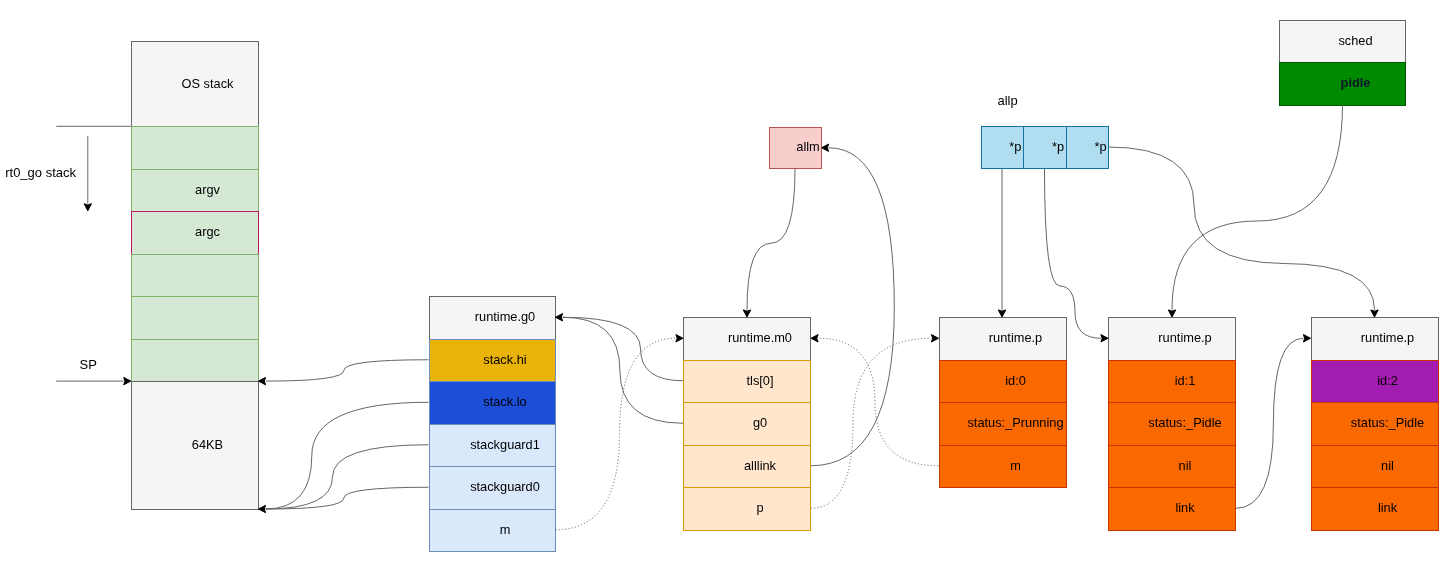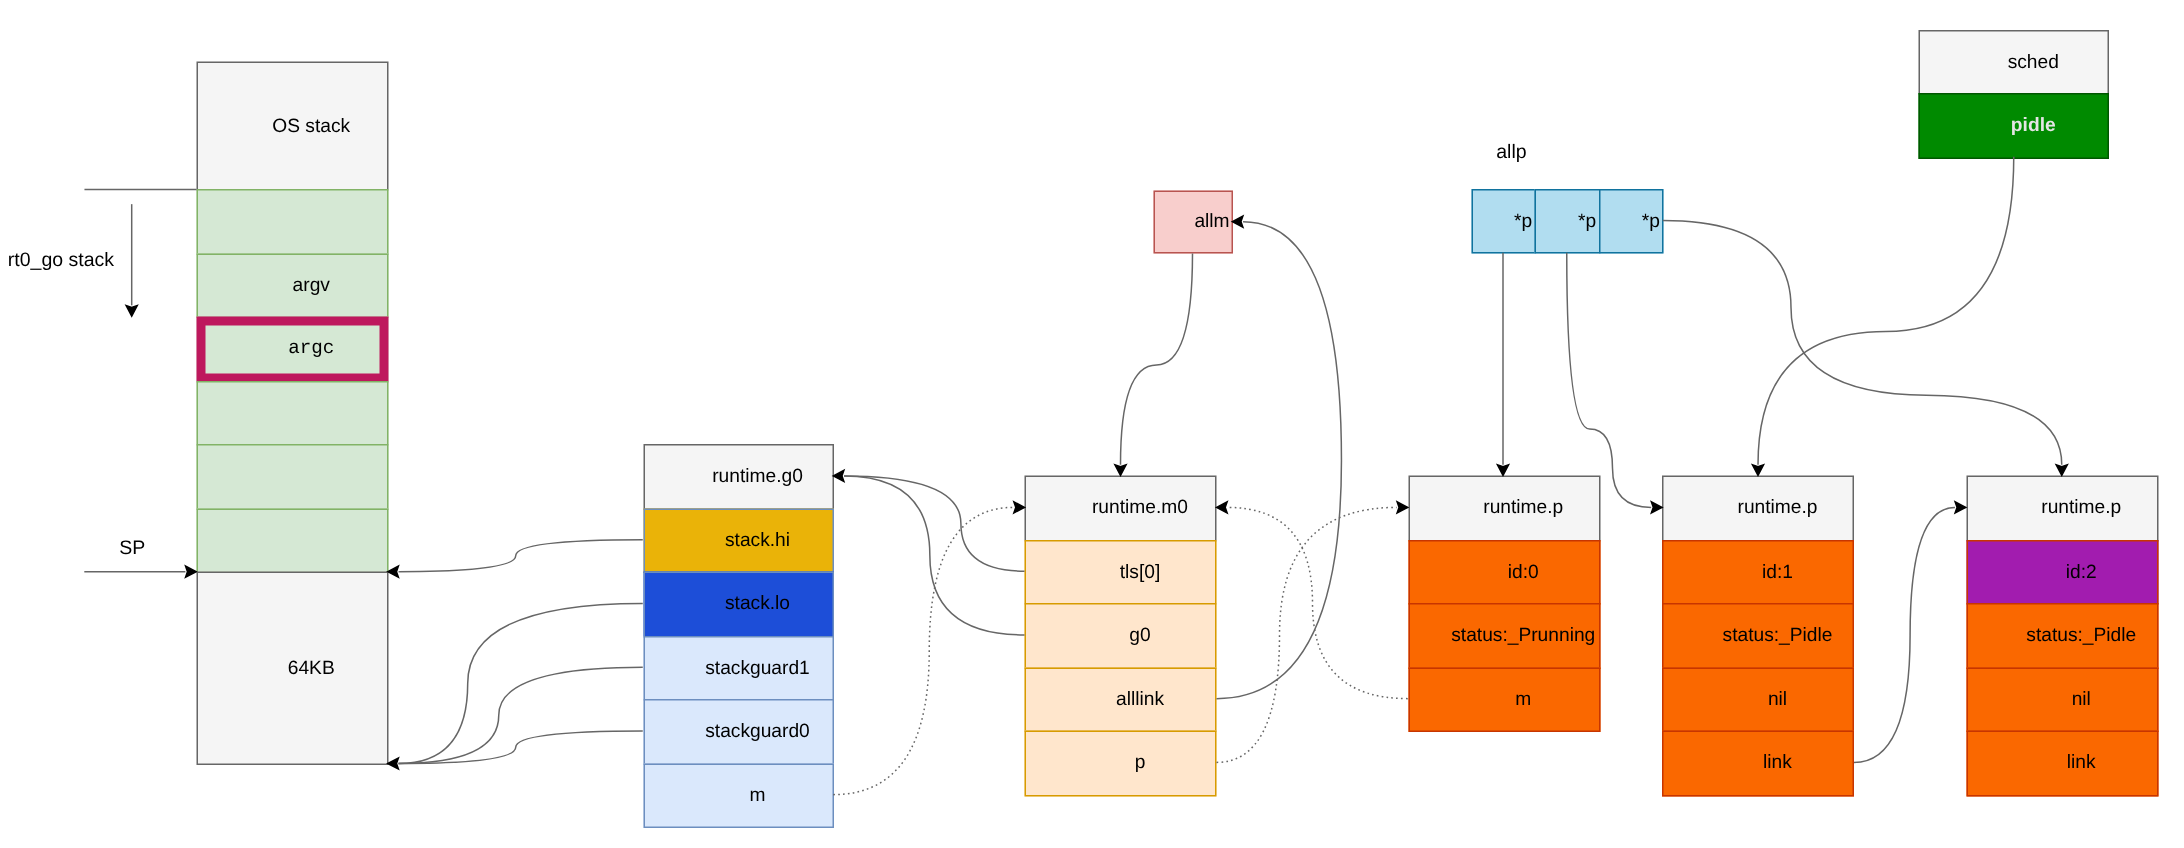--- a/index.html
+++ b/index.html
@@ -17,21 +17,21 @@
   .arrow{fill:#000000;stroke:#000000;stroke-width:1;stroke-linejoin:miter;}
 </style>
 </head>
 <body>
 
 <div id="canvas">
   <div class="layer">
     <div class="cell" style="left:130.5px;top:41.0px;width:128.0px;height:86.0px;background:#f5f5f5;border:1px solid #666666;">OS stack</div>
     <div class="cell" style="left:130.5px;top:126.0px;width:128.0px;height:43.5px;background:#d5e8d4;border:1px solid #82b366;"></div>
     <div class="cell" style="left:130.5px;top:168.5px;width:128.0px;height:43.5px;background:#d5e8d4;border:1px solid #82b366;">argv</div>
-    <div class="cell" style="left:130.5px;top:211.0px;width:128.0px;height:43.5px;background:#d5e8d4;border:6px solid #be185d;font-family:Liberation Mono, monospace;">argc</div>
+    <div class="cell" style="left:130.5px;top:211.0px;width:128.0px;height:43.5px;background:#d5e8d4;border:1px solid #be185d;">argc</div>
     <div class="cell" style="left:130.5px;top:253.5px;width:128.0px;height:43.5px;background:#d5e8d4;border:1px solid #82b366;"></div>
     <div class="cell" style="left:130.5px;top:296.0px;width:128.0px;height:43.5px;background:#d5e8d4;border:1px solid #82b366;"></div>
     <div class="cell" style="left:130.5px;top:338.5px;width:128.0px;height:43.5px;background:#d5e8d4;border:1px solid #82b366;"></div>
     <div class="cell" style="left:130.5px;top:381.0px;width:128.0px;height:129.0px;background:#f5f5f5;border:1px solid #666666;">64KB</div>
   </div>
   <div class="layer">
     <div class="cell" style="left:428.5px;top:296.0px;width:127.0px;height:43.5px;background:#f5f5f5;border:1px solid #666666;">runtime.g0</div>
     <div class="cell" style="left:428.5px;top:338.5px;width:127.0px;height:43.5px;background:#eab308;border:1px solid #6c8ebf;">stack.hi</div>
     <div class="cell" style="left:428.5px;top:381.0px;width:127.0px;height:43.5px;background:#1d4ed8;border:1px solid #6c8ebf;">stack.lo</div>
     <div class="cell" style="left:428.5px;top:423.5px;width:127.0px;height:43.5px;background:#dae8fc;border:1px solid #6c8ebf;">stackguard1</div>
@@ -66,21 +66,21 @@
     <div class="cell" style="left:1310.5px;top:487.0px;width:128.0px;height:43.5px;background:#fa6800;border:1px solid #c73500;">link</div>
   </div>
     <div class="cell" style="left:768.5px;top:126.5px;width:53.0px;height:42.5px;background:#f8cecc;border:1px solid #b85450;">allm</div>
   <div class="layer">
     <div class="cell" style="left:980.5px;top:125.5px;width:43.7px;height:43.0px;background:#b1ddf0;border:1px solid #10739e;">*p</div>
     <div class="cell" style="left:1023.2px;top:125.5px;width:43.7px;height:43.0px;background:#b1ddf0;border:1px solid #10739e;">*p</div>
     <div class="cell" style="left:1065.8px;top:125.5px;width:43.7px;height:43.0px;background:#b1ddf0;border:1px solid #10739e;">*p</div>
   </div>
   <div class="layer">
     <div class="cell" style="left:1279.0px;top:19.5px;width:127.0px;height:43.5px;background:#f5f5f5;border:1px solid #666666;">sched</div>
-    <div class="cell" style="left:1279.0px;top:62.0px;width:127.0px;height:43.5px;background:#008a00;border:1px solid #005700;color:#e5e5e5;font-weight:bold;">pidle</div>
+    <div class="cell" style="left:1279.0px;top:62.0px;width:127.0px;height:43.5px;background:#008a00;border:1px solid #005700;color:#0f172a;font-weight:bold;">pidle</div>
   </div>
   <div class="anno" style="left:997.5px;top:93.5px;">allp</div>
   <div class="anno" style="left:5.2px;top:166.0px;">rt0_go stack</div>
   <div class="anno" style="left:79.5px;top:357.8px;">SP</div>
   <svg id="edges" width="1456" height="565" viewBox="0 0 1456 565" xmlns="http://www.w3.org/2000/svg">
     <g>
       <path class="edge" d="M 56.3 126.3 L 131.0 126.3"></path>
     </g>
     <g>
       <path class="edge" d="M 87.8 136.1 L 87.8 203.6"></path>

